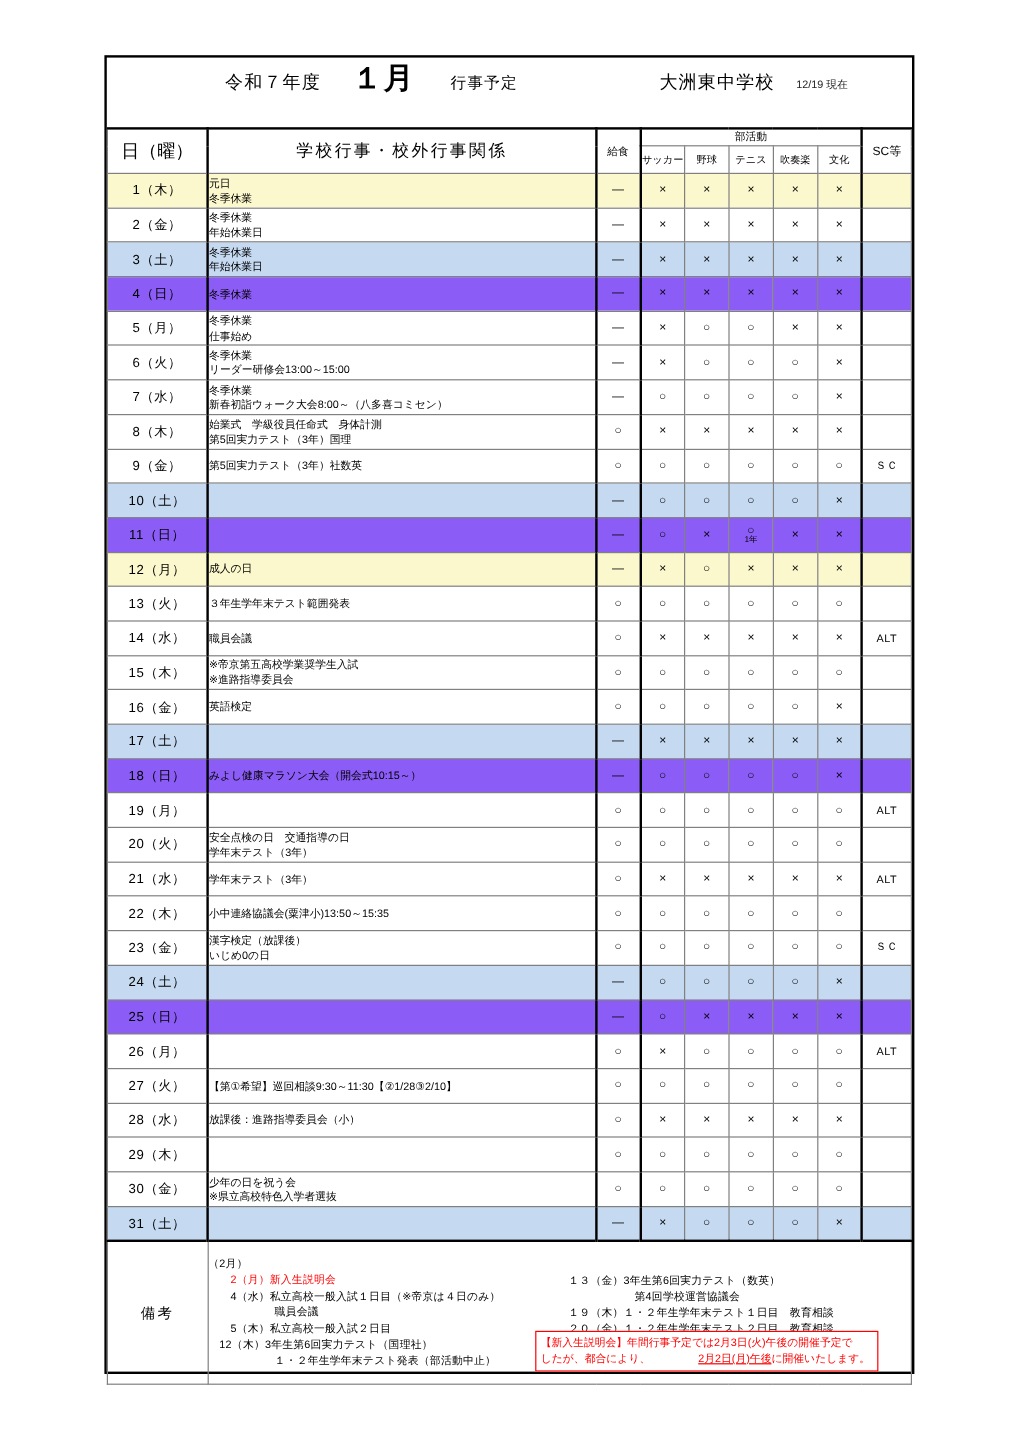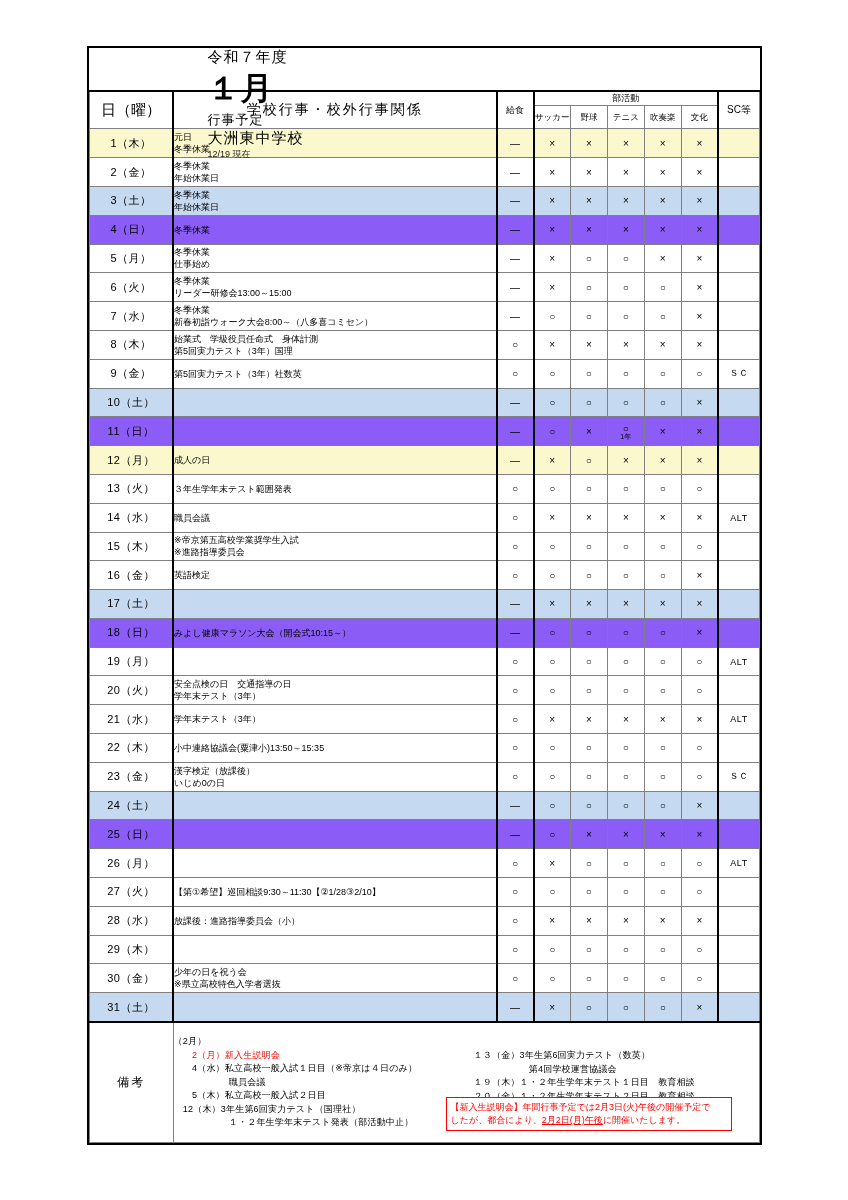--- a/index.html
+++ b/index.html
@@ -47,25 +47,25 @@
   
   .title-cell {
     border: none !important;
     border-bottom: 2px solid #000 !important;
     height: 42px;
     position: relative;
   }
   .title-inner {
     display: flex;
     align-items: baseline;
-    height: 42px;
-    flex-direction: column;
+    height: 58px;
+    padding-left: 98px;
   }
   .t-era { font-size: 15px; letter-spacing: 1px; }
-  .t-month { font-size: 32px; font-weight: bold; margin-left: 14px; letter-spacing: 1px;}
+  .t-month { font-size: 25px; font-weight: bold; margin-left: 26px; letter-spacing: 1px;}
   .t-kind { font-size: 13px; margin-left: 30px; letter-spacing: 1px;}
   .t-school { font-size: 15px; margin-left: 118px; letter-spacing: 1px;}
   .t-asof { font-size: 9px; margin-left: 18px; color:#222;}
 
   
   .hdr {
     text-align: center;
     background: #fff;
     font-size: 15px;
   }
@@ -139,21 +139,21 @@
     top: 74px;
     width: 286px;
     border: 1.5px solid #ff0000;
     color: #ff0000;
     font-size: 9px;
     line-height: 1.45;
     padding: 3px 4px;
     box-sizing: border-box;
     background: #fff;
   }
-  .ul { text-decoration: underline; }
+  .ul { text-decoration: underline; margin-left: 40px; }
 </style>
 </head>
 <body>
 
 <div id="sheet">
   <div id="frame">
     <table class="cal">
       <colgroup>
         <col style="width:77px">
           <col style="width:298px">

